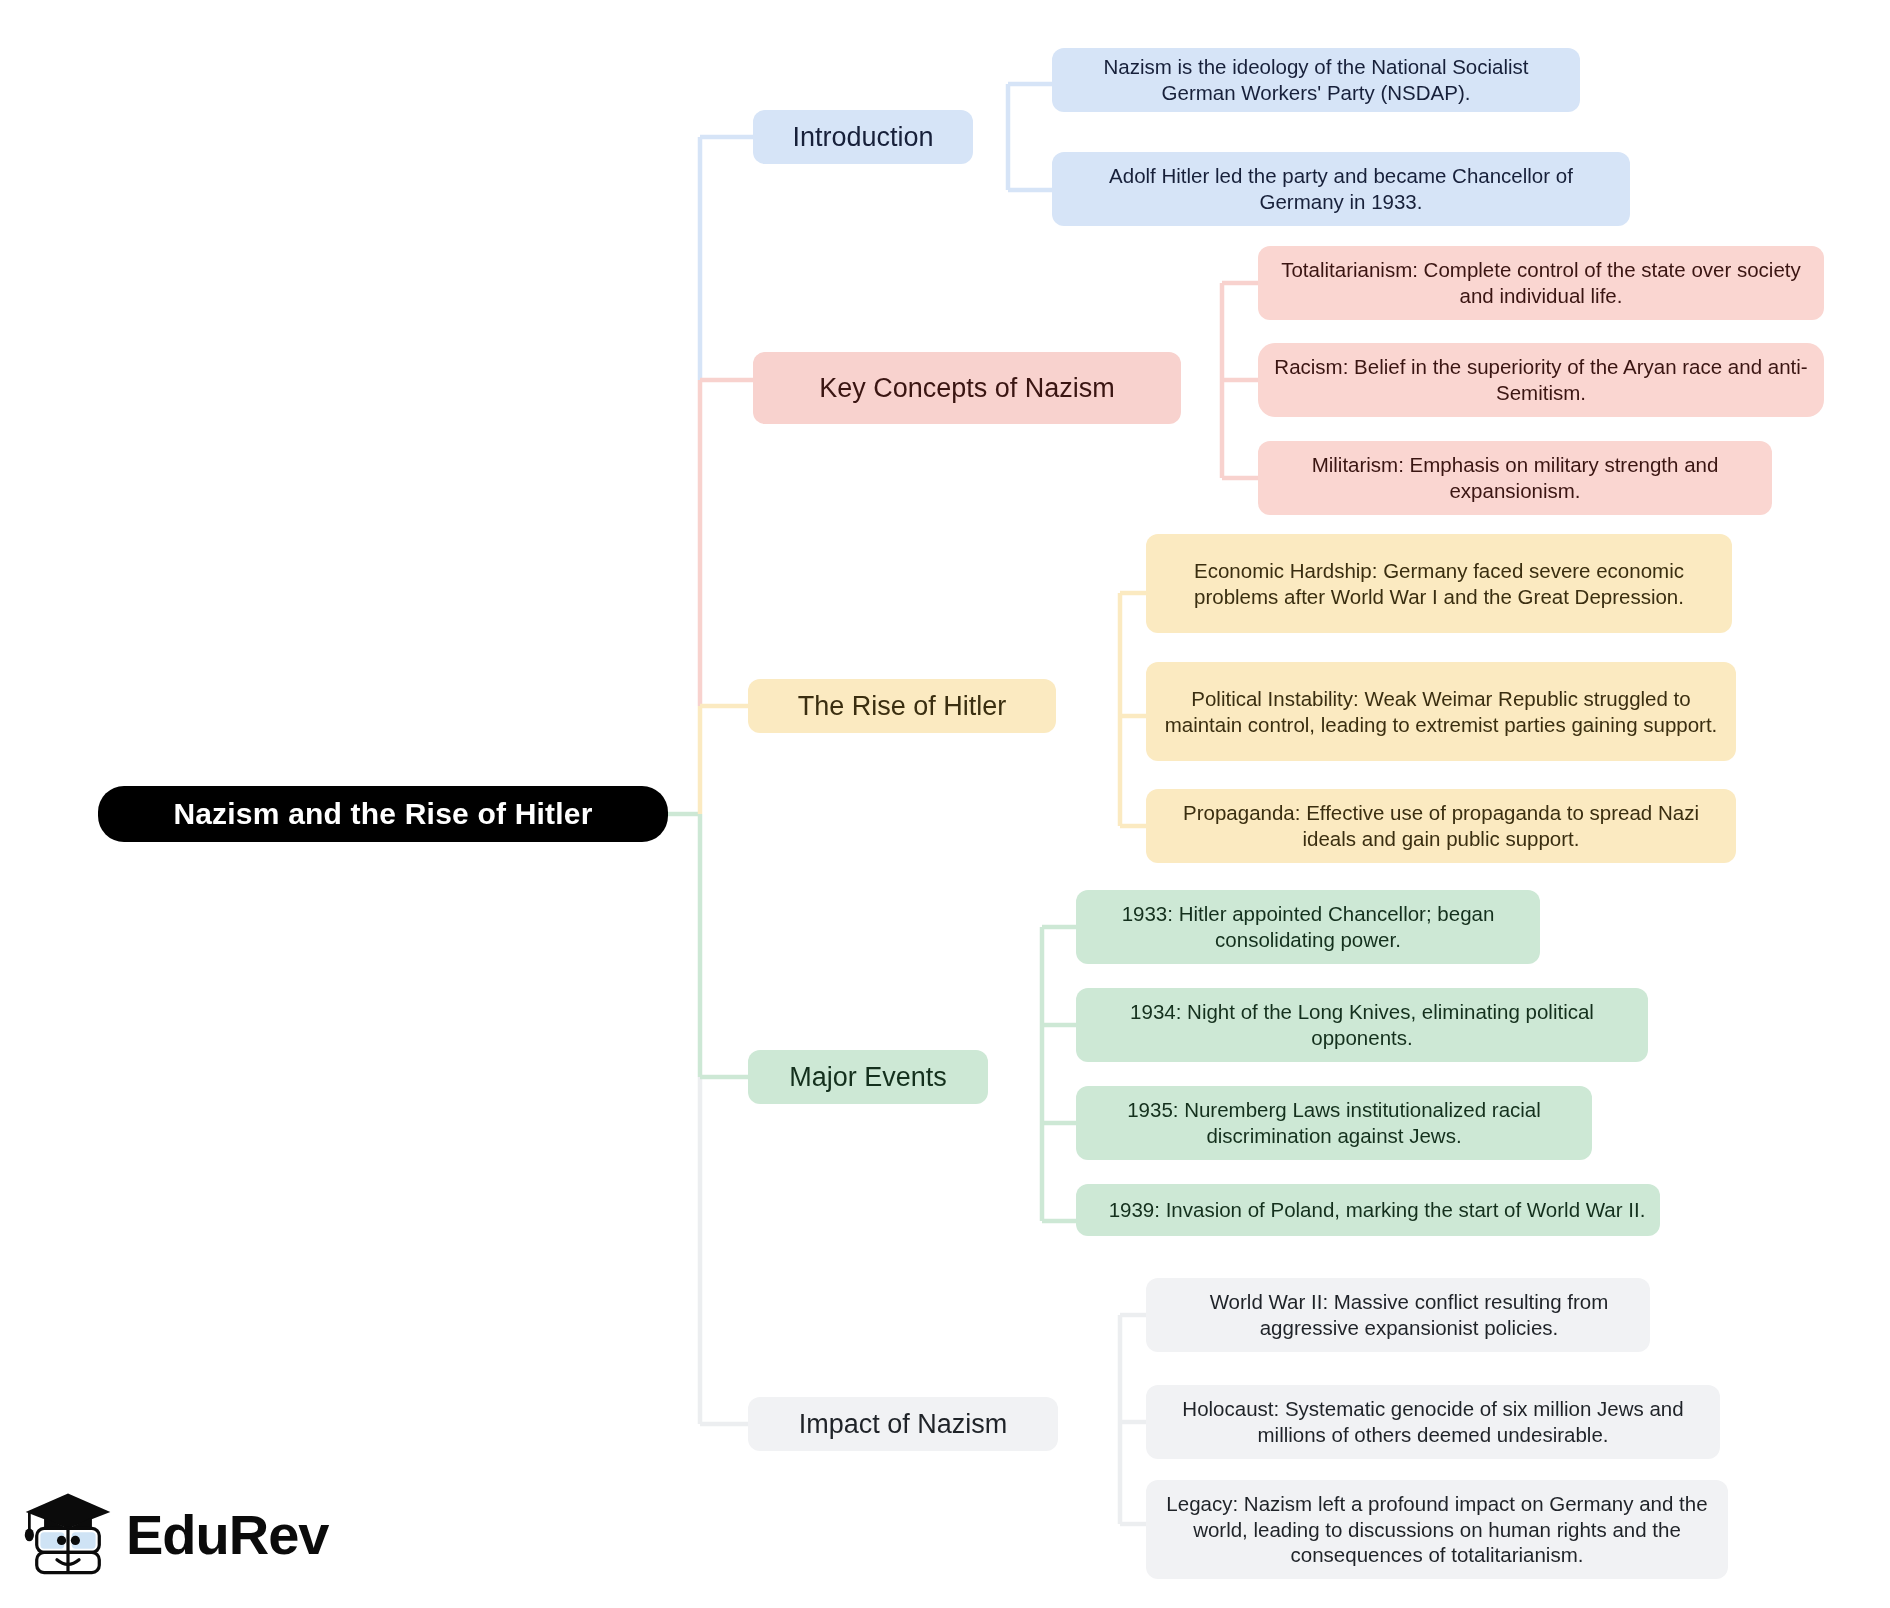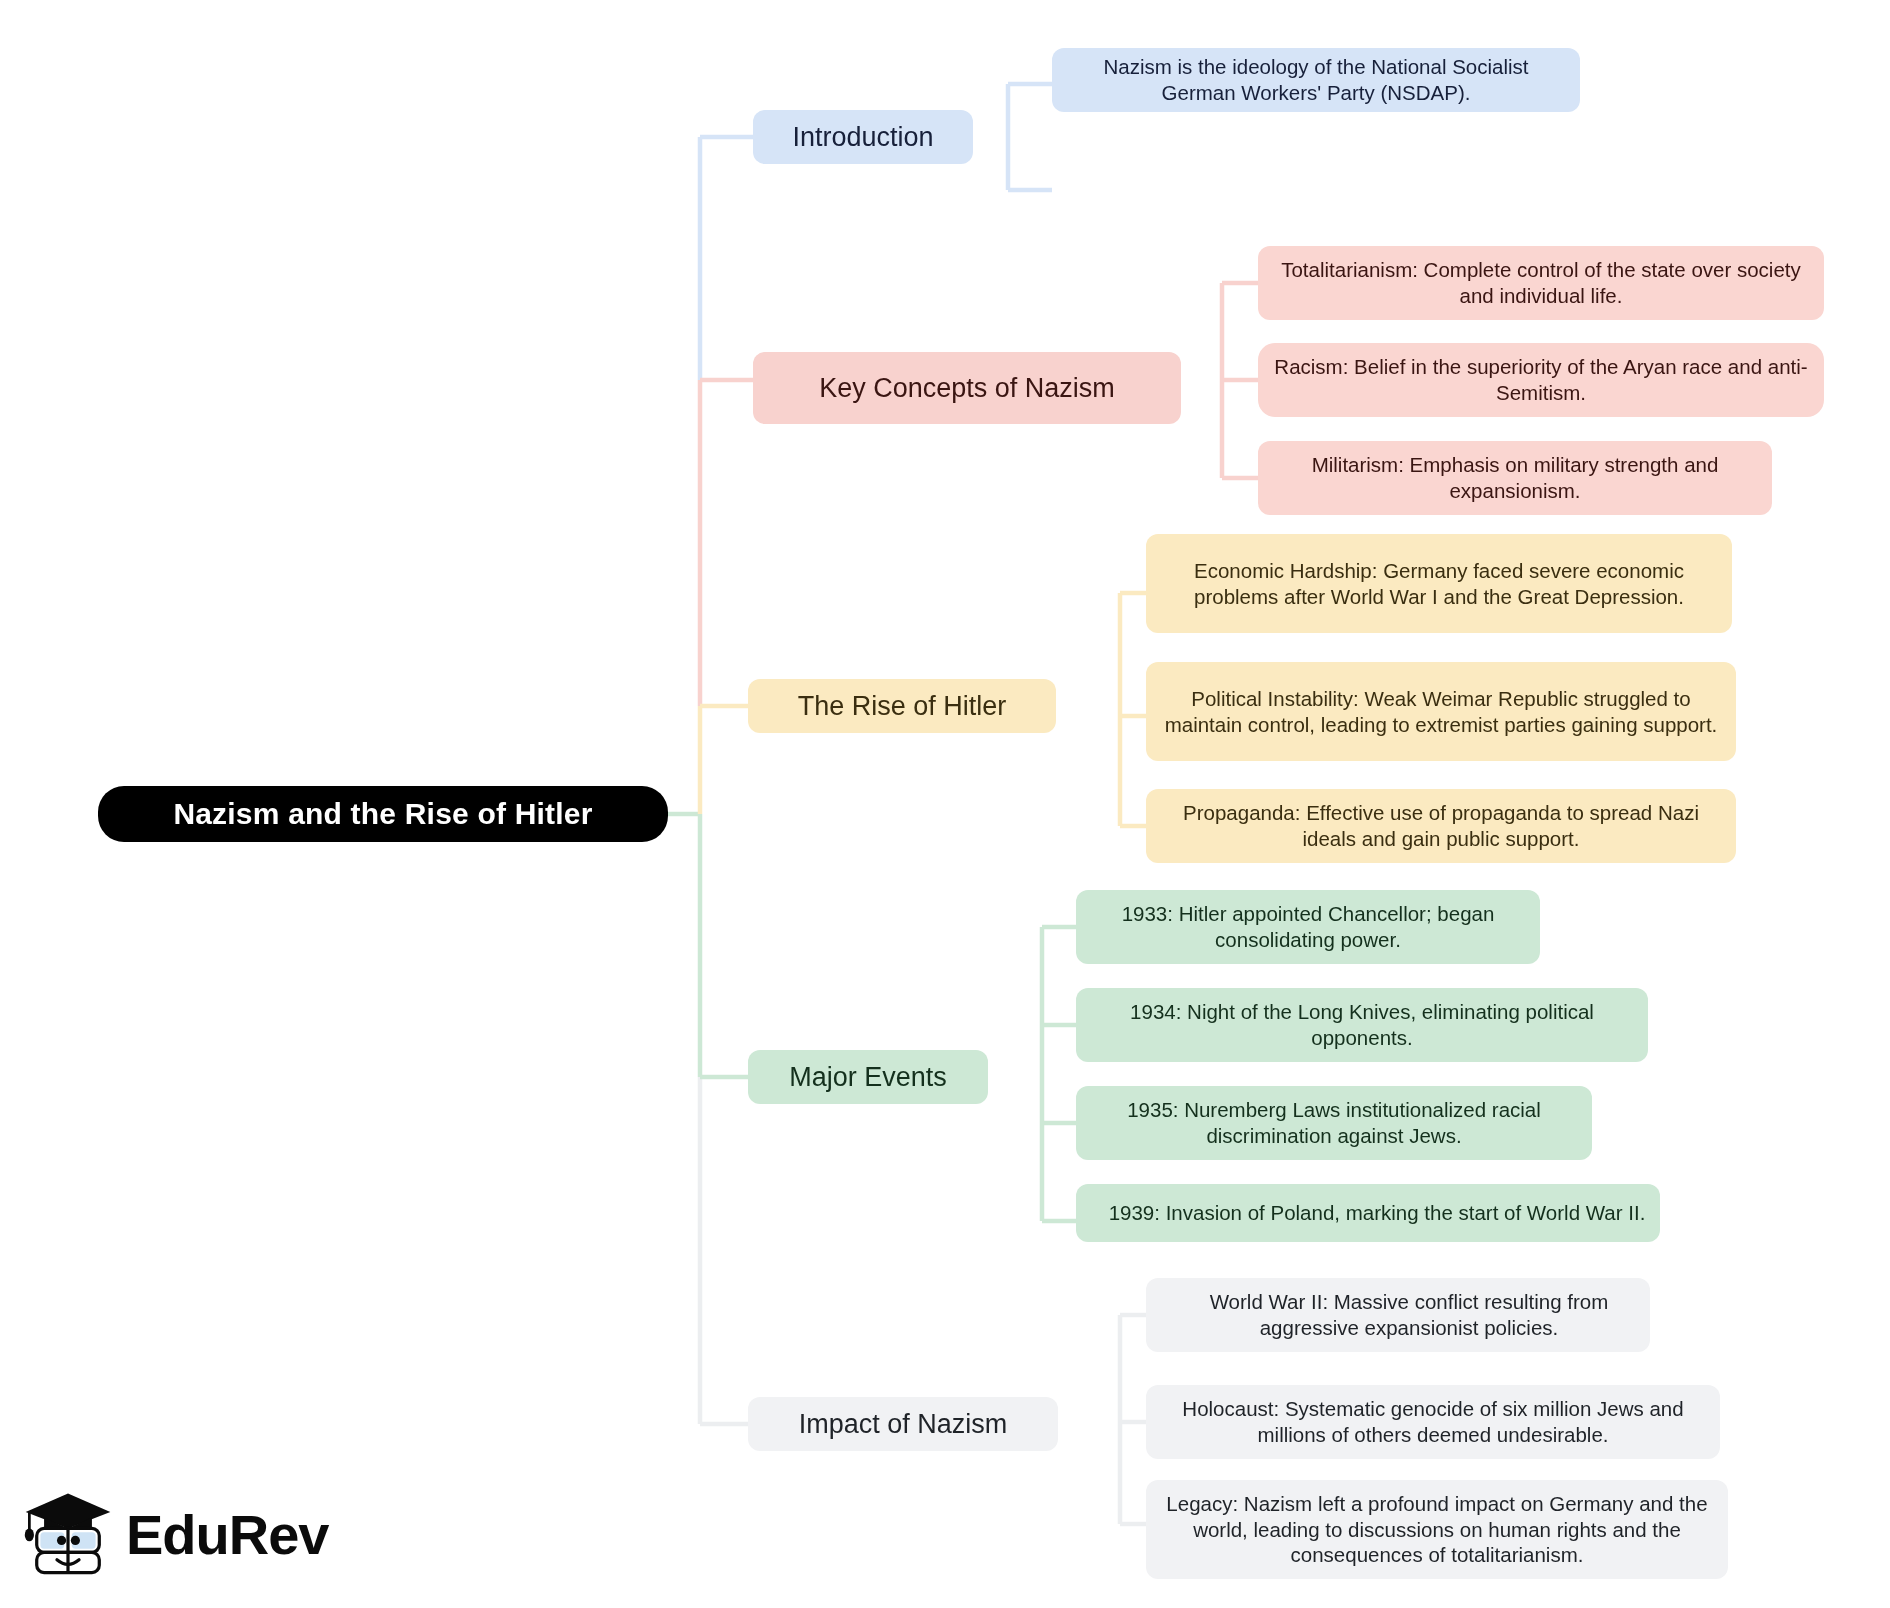--- a/index.html
+++ b/index.html
@@ -116,20 +116,23 @@
   <div class="node root" style="left:98px; top:786px; width:570px; height:56px;border-radius:26px;">
     <span>Nazism and the Rise of Hitler</span>
   </div>
 
   <div class="node branch b-blue" style="left:753px; top:110px; width:220px; height:54px;">
     <span>Introduction</span>
   </div>
   <div class="node leaf l-blue" style="left:1052px; top:48px; width:528px; height:64px;">
     <span>Nazism is the ideology of the National Socialist German Workers' Party (NSDAP).</span>
   </div>
+  <div class="node leaf l-blue" style="left:1052px; top:152px; width:578px; height:74px;">
+    <span>Adolf Hitler led the party and became Chancellor of Germany in 1933.</span>
+  </div>
 
   <div class="node branch b-pink" style="left:753px; top:352px; width:428px; height:72px;justify-content:center;">
     <span>Key Concepts of Nazism</span>
   </div>
   <div class="node leaf l-pink" style="left:1258px; top:246px; width:566px; height:74px;">
     <span>Totalitarianism: Complete control of the state over society and individual life.</span>
   </div>
   <div class="node leaf l-pink" style="left:1258px; top:343px; width:566px; height:74px;border-radius:17px;">
     <span>Racism: Belief in the superiority of the Aryan race and anti-Semitism.</span>
   </div>
@@ -155,21 +158,21 @@
   </div>
   <div class="node leaf l-green" style="left:1076px; top:890px; width:464px; height:74px;">
     <span>1933: Hitler appointed Chancellor; began consolidating power.</span>
   </div>
   <div class="node leaf l-green" style="left:1076px; top:988px; width:572px; height:74px;">
     <span>1934: Night of the Long Knives, eliminating political opponents.</span>
   </div>
   <div class="node leaf l-green" style="left:1076px; top:1086px; width:516px; height:74px;">
     <span>1935: Nuremberg Laws institutionalized racial discrimination against Jews.</span>
   </div>
-  <div class="node leaf l-green" style="left:1076px; top:1184px; width:584px; height:58px;padding-left:32px;">
+  <div class="node leaf l-green" style="left:1076px; top:1184px; width:584px; height:52px;padding-left:32px;">
     <span>1939: Invasion of Poland, marking the start of World War II.</span>
   </div>
 
   <div class="node branch b-gray" style="left:748px; top:1397px; width:310px; height:54px;">
     <span>Impact of Nazism</span>
   </div>
   <div class="node leaf l-gray" style="left:1146px; top:1278px; width:504px; height:74px;padding-left:36px;">
     <span>World War II: Massive conflict resulting from aggressive expansionist policies.</span>
   </div>
   <div class="node leaf l-gray" style="left:1146px; top:1385px; width:574px; height:74px;">

